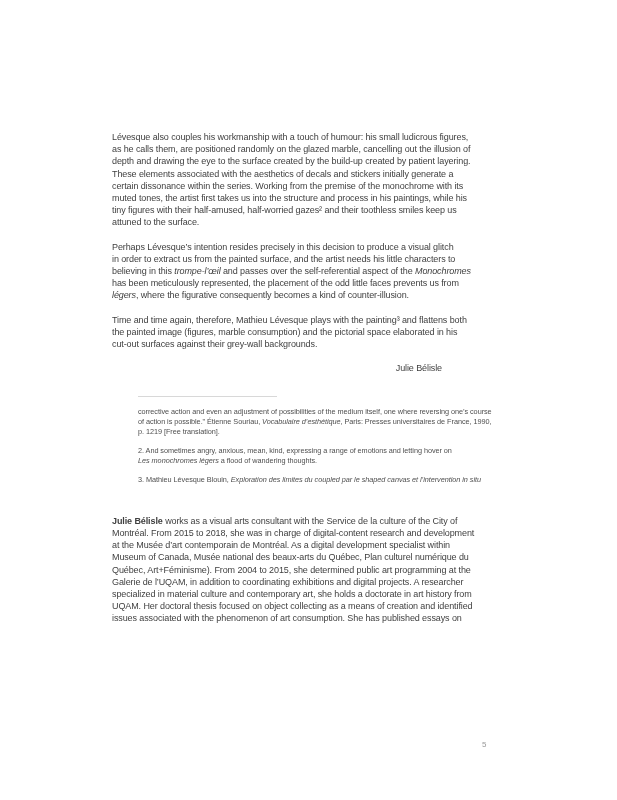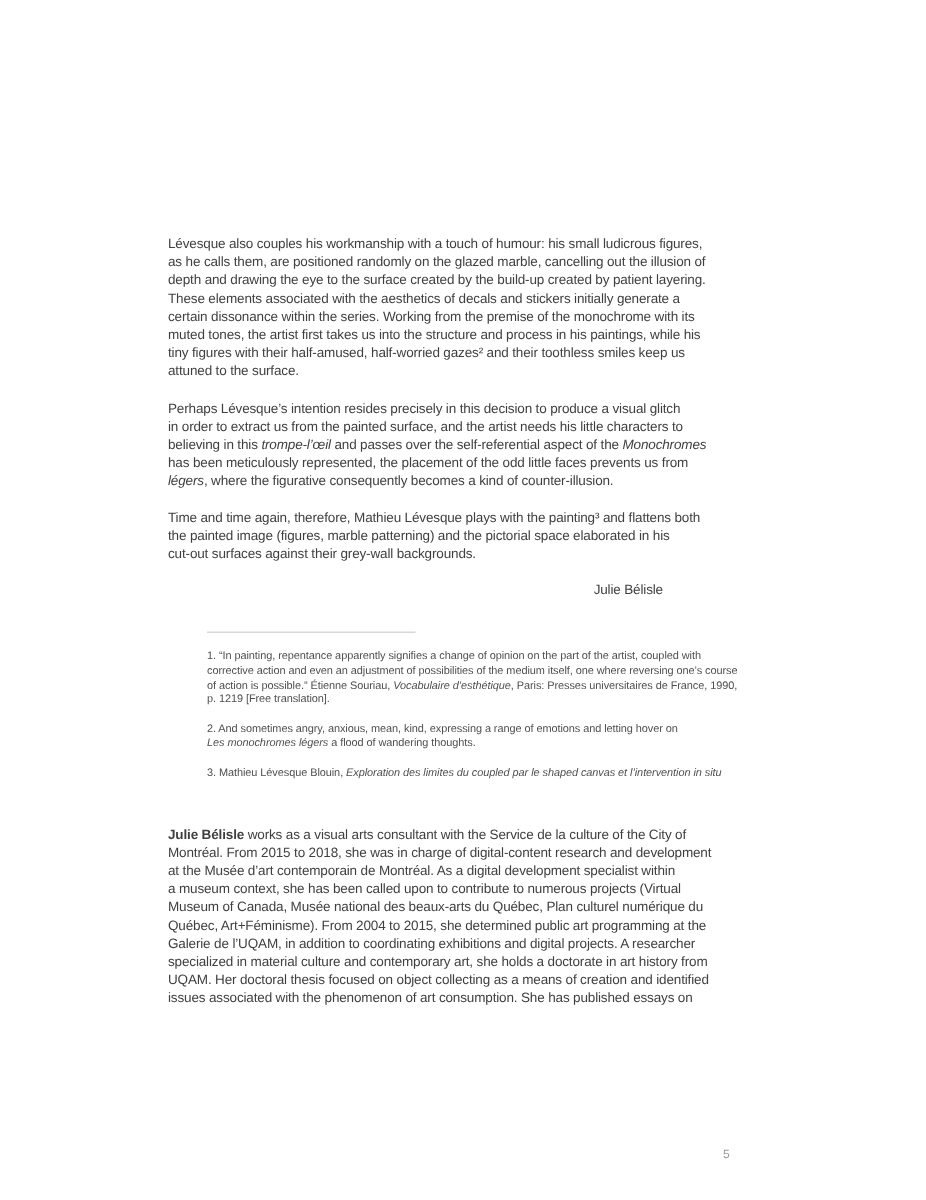--- a/index.html
+++ b/index.html
@@ -12,21 +12,20 @@
     height: 800px;
     font-family: "Liberation Sans", sans-serif;
     position: relative;
     overflow: hidden;
   }
   .page {
     position: relative;
     width: 617px;
     height: 616px;
     background: #ffffff;
-    margin-top: 25px;
   }
   .text-column {
     position: absolute;
     left: 112px;
     top: 131px;
     width: 400px;
   }
   .body-para {
     font-size: 9px;
     line-height: 12.2px;
@@ -99,51 +98,49 @@
     <div class="body-para">
         <div class="tline"><span>Perhaps Lévesque’s intention resides precisely in this decision to produce a visual glitch</span></div>
         <div class="tline"><span>in order to extract us from the painted surface, and the artist needs his little characters to</span></div>
         <div class="tline"><span>believing in this </span><span class="it">trompe-l’œil</span><span> and passes over the self-referential aspect of the </span><span class="it">Monochromes</span></div>
         <div class="tline"><span>has been meticulously represented, the placement of the odd little faces prevents us from</span></div>
         <div class="tline"><span class="it">légers</span><span>, where the figurative consequently becomes a kind of counter-illusion.</span></div>
       </div>
 
     <div class="body-para">
         <div class="tline"><span>Time and time again, therefore, Mathieu Lévesque plays with the painting³ and flattens both</span></div>
-        <div class="tline"><span>the painted image (figures, marble patterning) and the pictorial space elaborated in his</span></div>
+        <div class="tline"><span>the painted image (figures, marble consumption) and the pictorial space elaborated in his</span></div>
         <div class="tline"><span>cut-out surfaces against their grey-wall backgrounds.</span></div>
       </div>
 
     <div class="signature">Julie Bélisle</div>
 
     <section class="footnotes">
       <div class="footnote-rule"></div>
 
       <div class="footnote">
-          <div class="tline"><span>1. “In painting, repentance apparently signifies a change of opinion on the part of the artist, coupled with</span></div>
           <div class="tline"><span>corrective action and even an adjustment of possibilities of the medium itself, one where reversing one’s course</span></div>
           <div class="tline"><span>of action is possible.” Étienne Souriau, </span><span class="it">Vocabulaire d’esthétique</span><span>, Paris: Presses universitaires de France, 1990,</span></div>
           <div class="tline"><span>p. 1219 [Free translation].</span></div>
         </div>
 
       <div class="footnote">
           <div class="tline"><span>2. And sometimes angry, anxious, mean, kind, expressing a range of emotions and letting hover on</span></div>
           <div class="tline"><span class="it">Les monochromes légers</span><span> a flood of wandering thoughts.</span></div>
         </div>
 
       <div class="footnote">
           <div class="tline"><span>3. Mathieu Lévesque Blouin, </span><span class="it">Exploration des limites du coupled par le shaped canvas et l’intervention in situ</span></div>
         </div>
     </section>
 
     <div class="body-para bio">
         <div class="tline"><span class="bd">Julie Bélisle</span><span> works as a visual arts consultant with the Service de la culture of the City of</span></div>
         <div class="tline"><span>Montréal. From 2015 to 2018, she was in charge of digital-content research and development</span></div>
         <div class="tline"><span>at the Musée d’art contemporain de Montréal. As a digital development specialist within</span></div>
-        <div class="tline"><span>a museum context, she has been called upon to contribute to numerous projects (Virtual</span></div>
         <div class="tline"><span>Museum of Canada, Musée national des beaux-arts du Québec, Plan culturel numérique du</span></div>
         <div class="tline"><span>Québec, Art+Féminisme). From 2004 to 2015, she determined public art programming at the</span></div>
         <div class="tline"><span>Galerie de l’UQAM, in addition to coordinating exhibitions and digital projects. A researcher</span></div>
         <div class="tline"><span>specialized in material culture and contemporary art, she holds a doctorate in art history from</span></div>
         <div class="tline"><span>UQAM. Her doctoral thesis focused on object collecting as a means of creation and identified</span></div>
         <div class="tline"><span>issues associated with the phenomenon of art consumption. She has published essays on</span></div>
       </div>
 
   </main>
 

